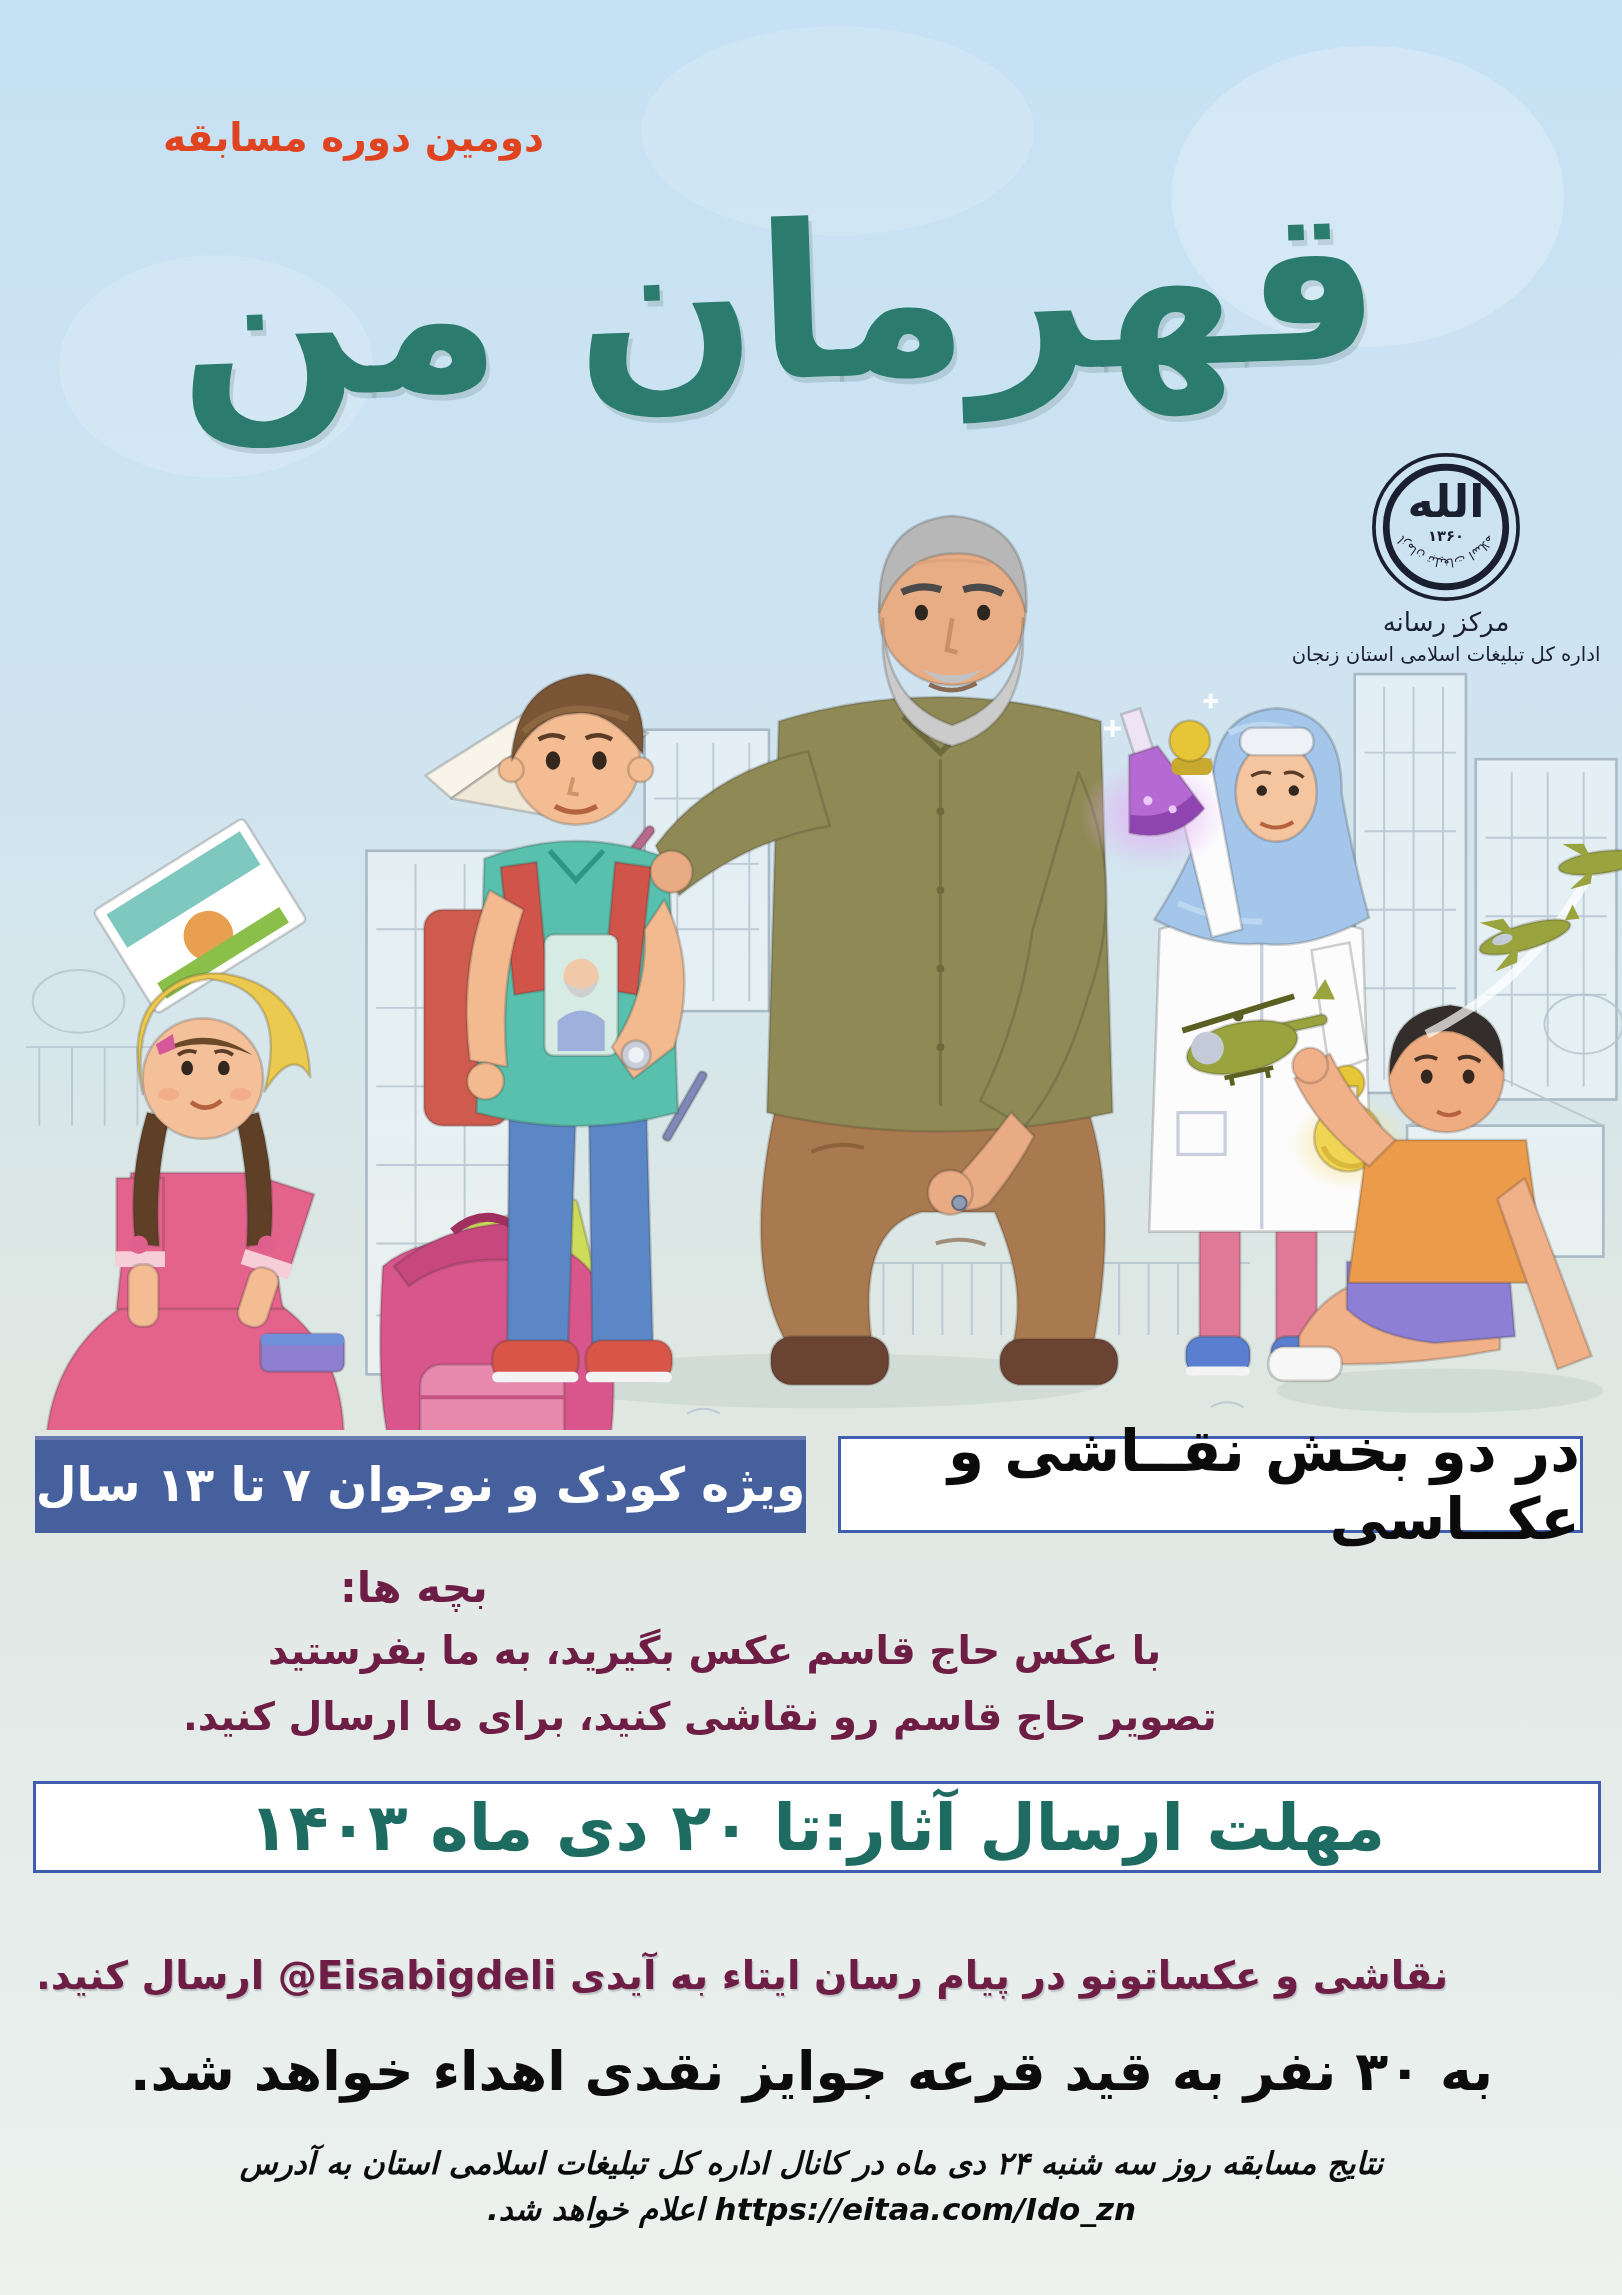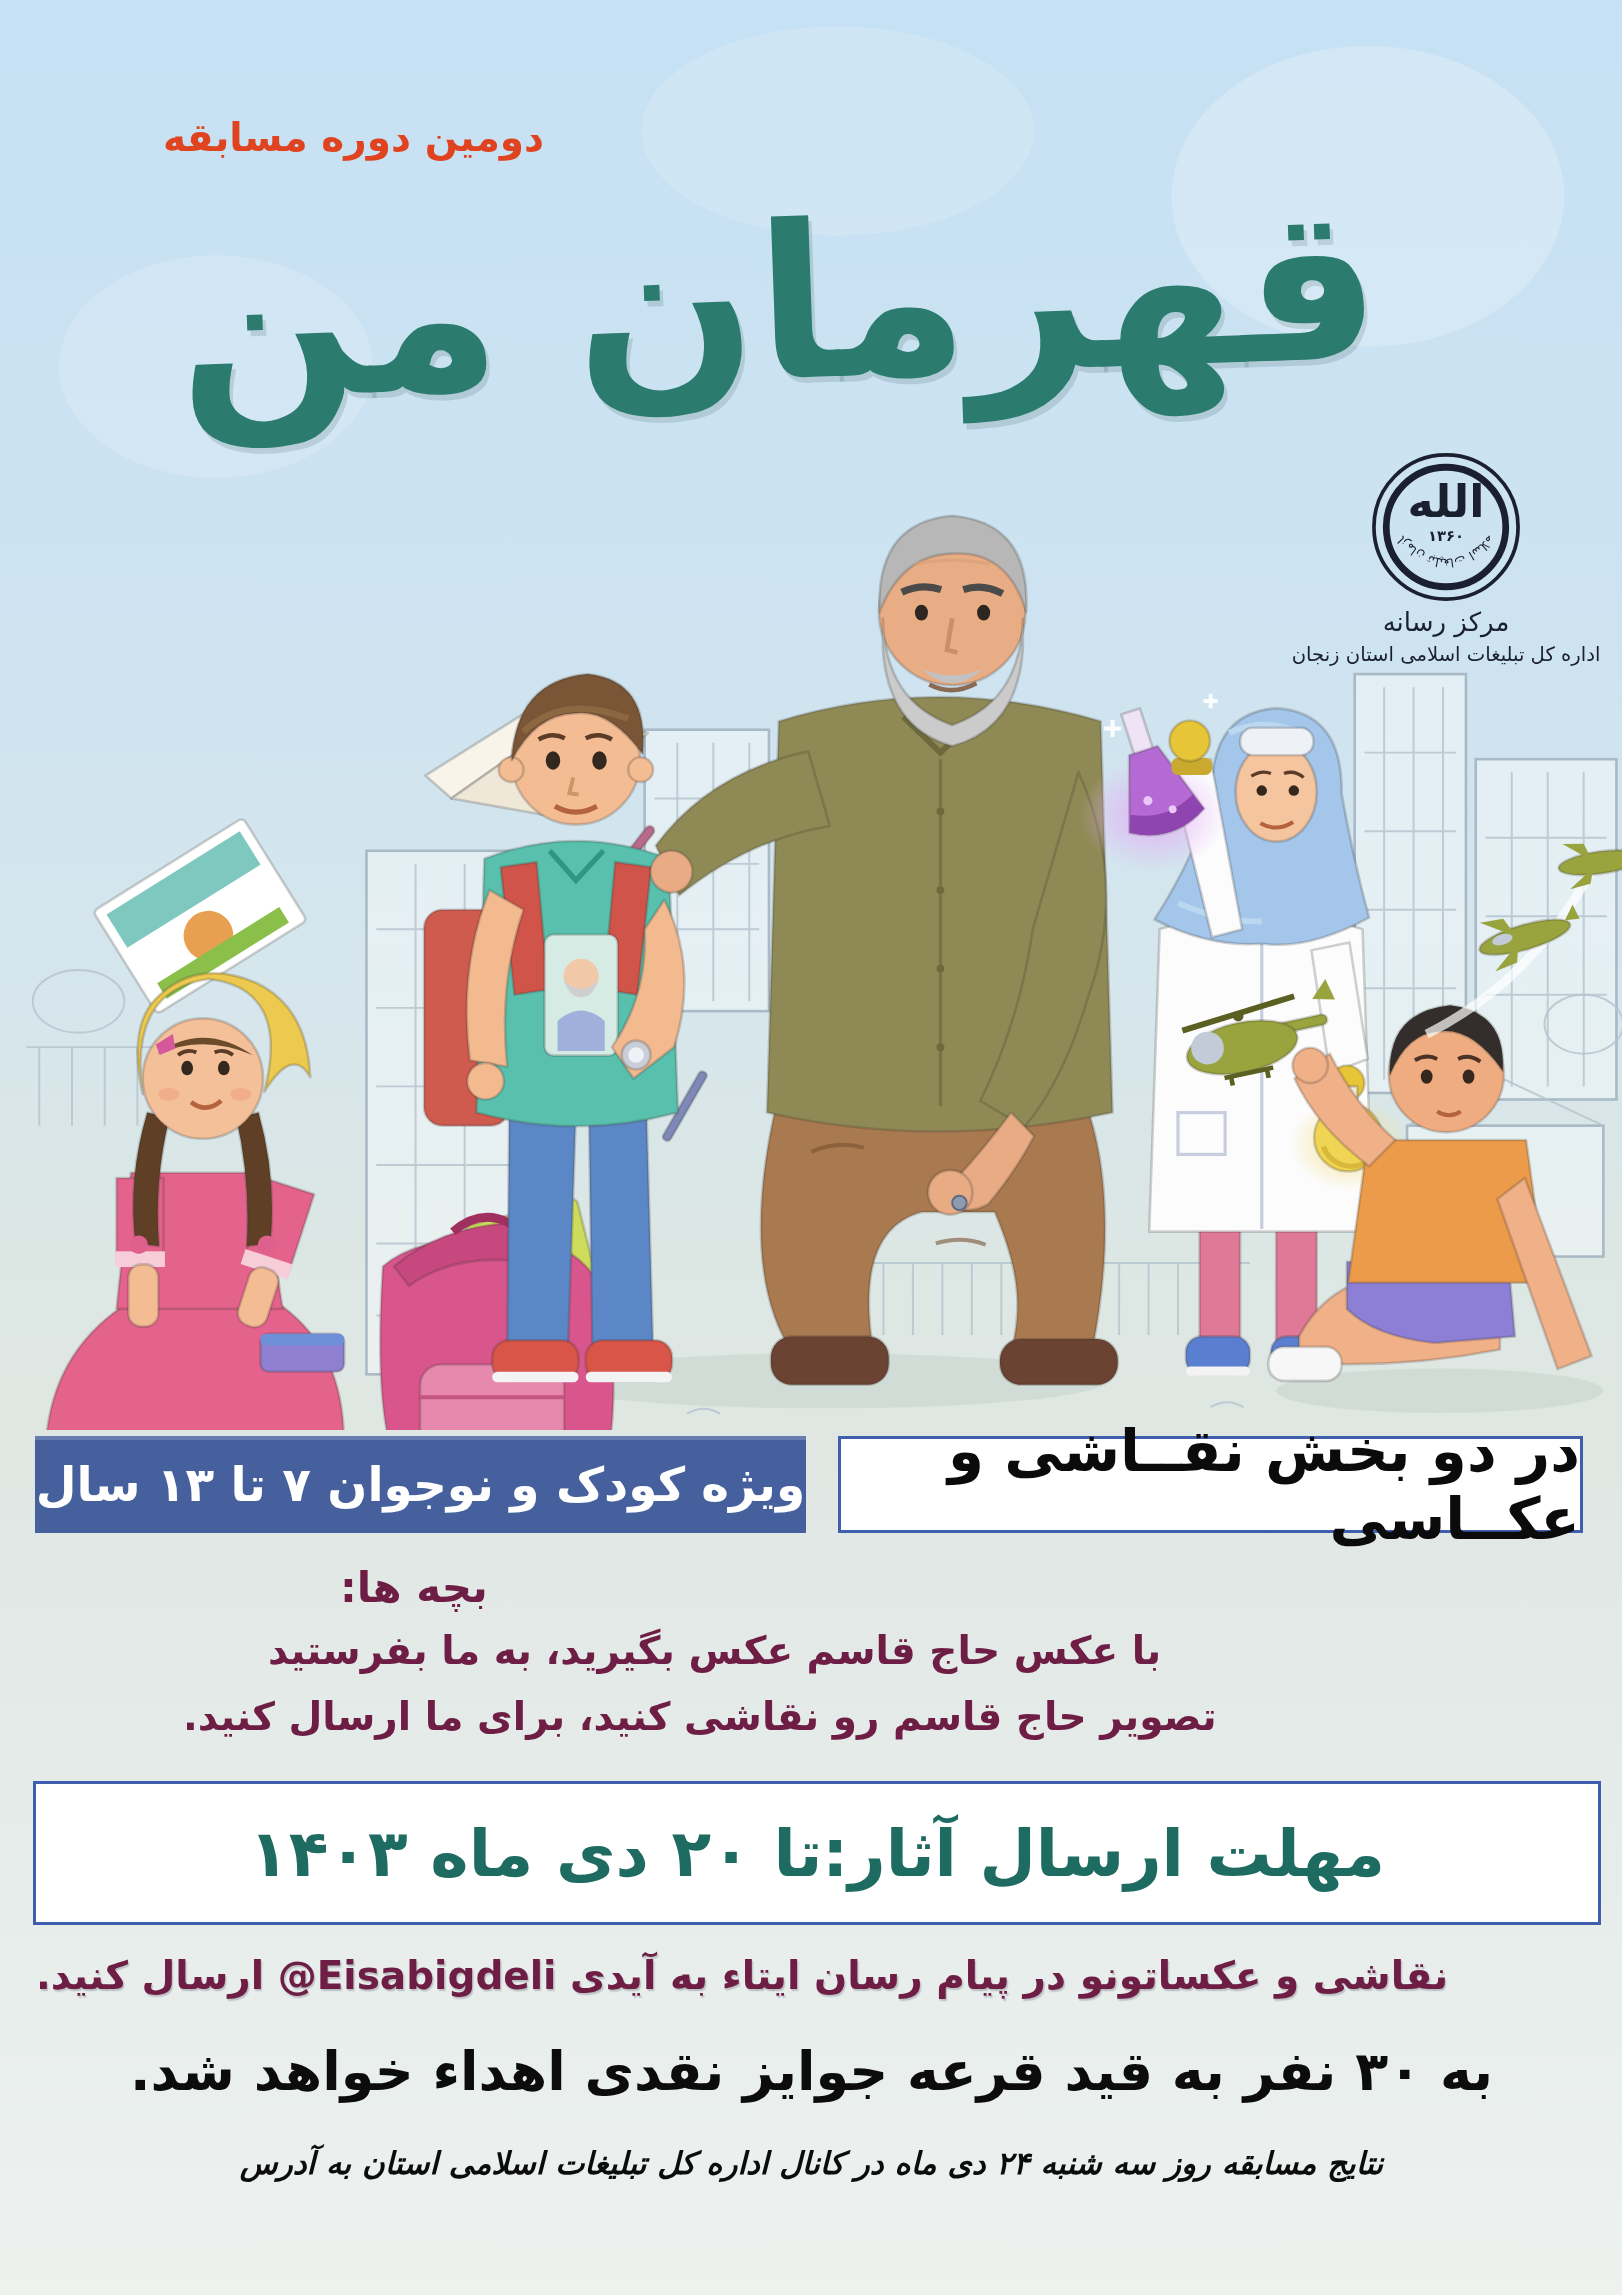--- a/index.html
+++ b/index.html
@@ -44,21 +44,21 @@
     color:#0b0b0b;font-size:58px;font-weight:bold;direction:rtl;
   }
 
   .kids-note{position:absolute;top:1563px;left:183px;width:1112px;direction:rtl;text-align:left;
     color:var(--maroon,#6e1e45);font-weight:bold;}
   .kids-heading{font-size:42px;padding-left:157px;}
   .kids-line1{font-size:39px;margin-top:16px;padding-left:85px;}
   .kids-line2{font-size:39px;margin-top:21px;}
 
   .deadline-box{
-    position:absolute;top:1781px;left:33px;width:1568px;height:144px;box-sizing:border-box;
+    position:absolute;top:1781px;left:33px;width:1568px;height:92px;box-sizing:border-box;
     background:#ffffff;border:3.9px solid var(--border_blue,#3f5fae);
     display:flex;align-items:center;justify-content:center;
     color:var(--deadline_teal,#1e6b61);font-size:65px;font-weight:bold;direction:rtl;
   }
 
   .submission-line{
     position:absolute;top:1953px;left:0;width:1484px;text-align:center;direction:rtl;
     color:var(--maroon,#6e1e45);font-size:39px;font-weight:bold;
     text-shadow:1.3px 2px 1.3px rgba(60,60,80,.25);
   }
@@ -359,16 +359,17 @@
   <div class="deadline-box">
     <span>مهلت ارسال آثار:تا ۲۰ دی ماه ۱۴۰۳</span>
   </div>
 
   <div class="submission-line">نقاشی و عکساتونو در پیام رسان ایتاء به آیدی Eisabigdeli@ ارسال کنید.</div>
 
   <div class="prize-line">به ۳۰ نفر به قید قرعه جوایز نقدی اهداء خواهد شد.</div>
 
   <div class="results-note">
     <div>نتایج مسابقه روز سه شنبه ۲۴ دی ماه در کانال اداره کل تبلیغات اسلامی استان به آدرس</div>
+    <div>https://eitaa.com/Ido_zn اعلام خواهد شد.</div>
   </div>
 
 </div>
 
 
 </body></html>

